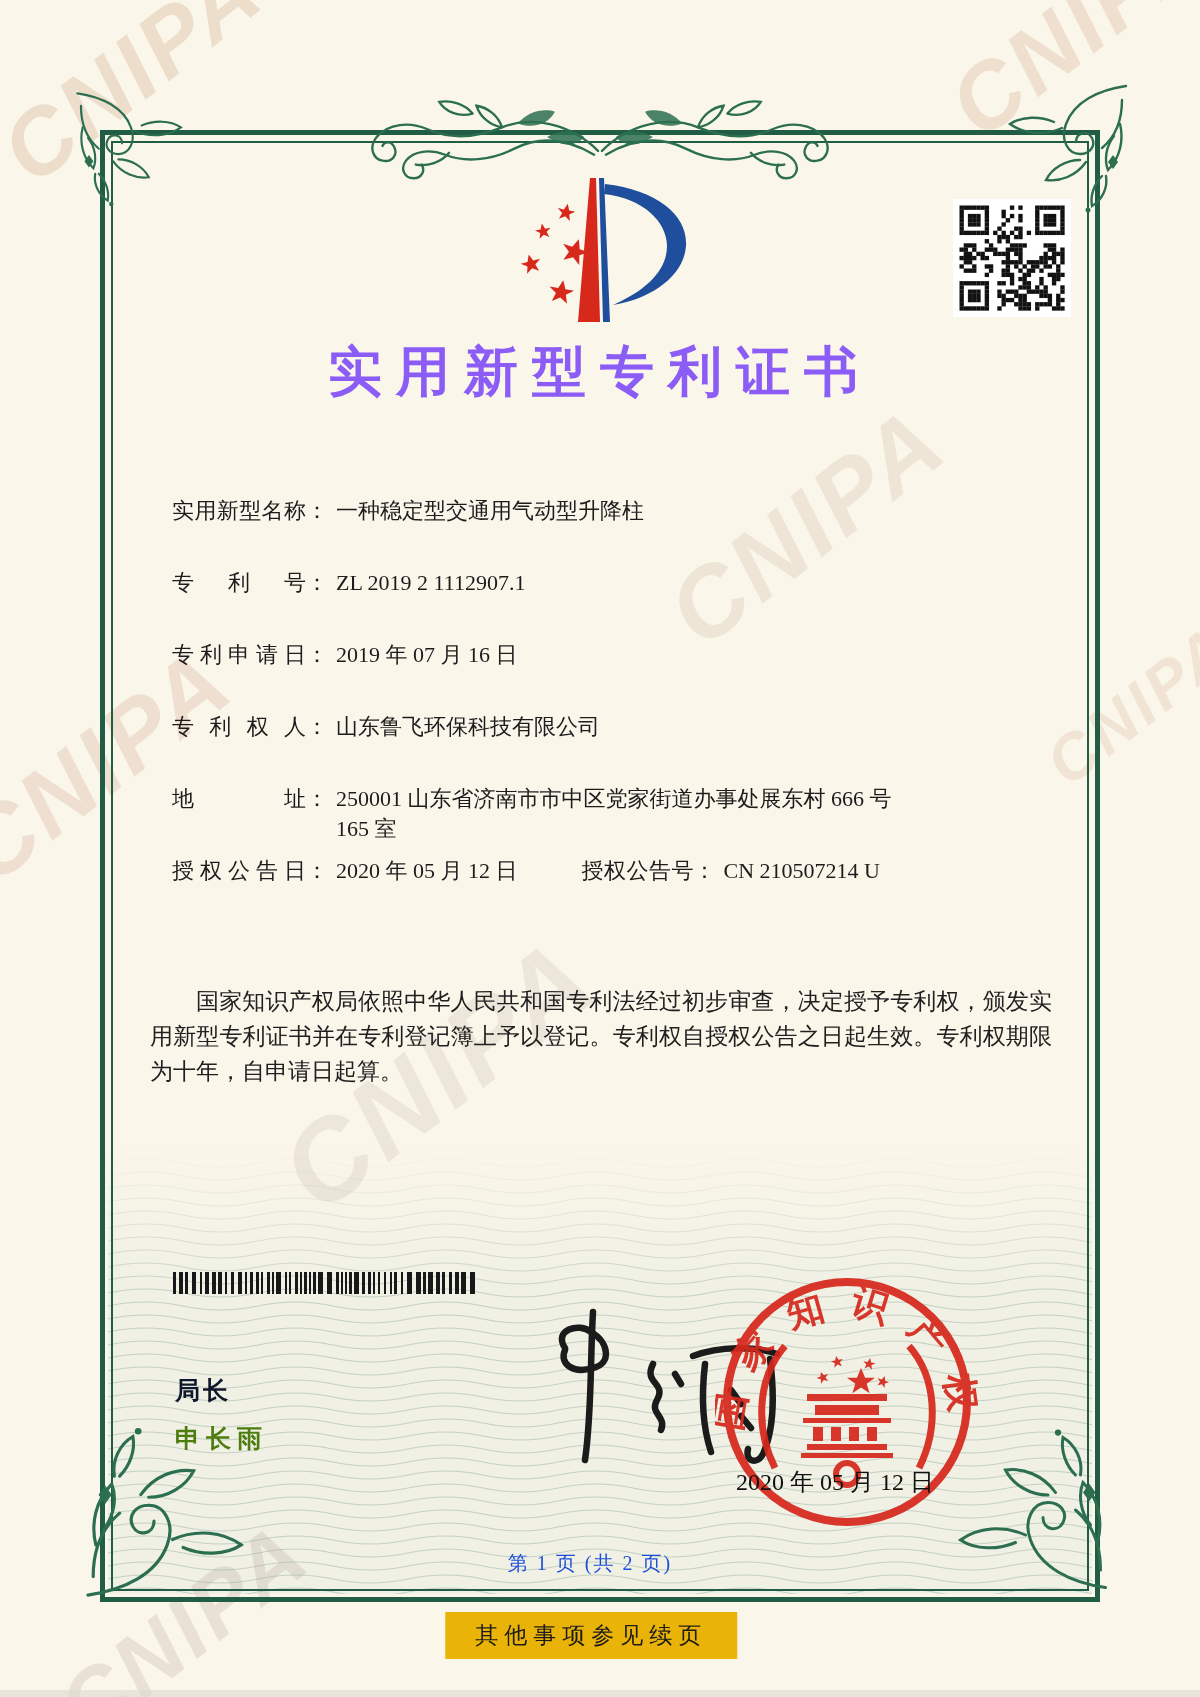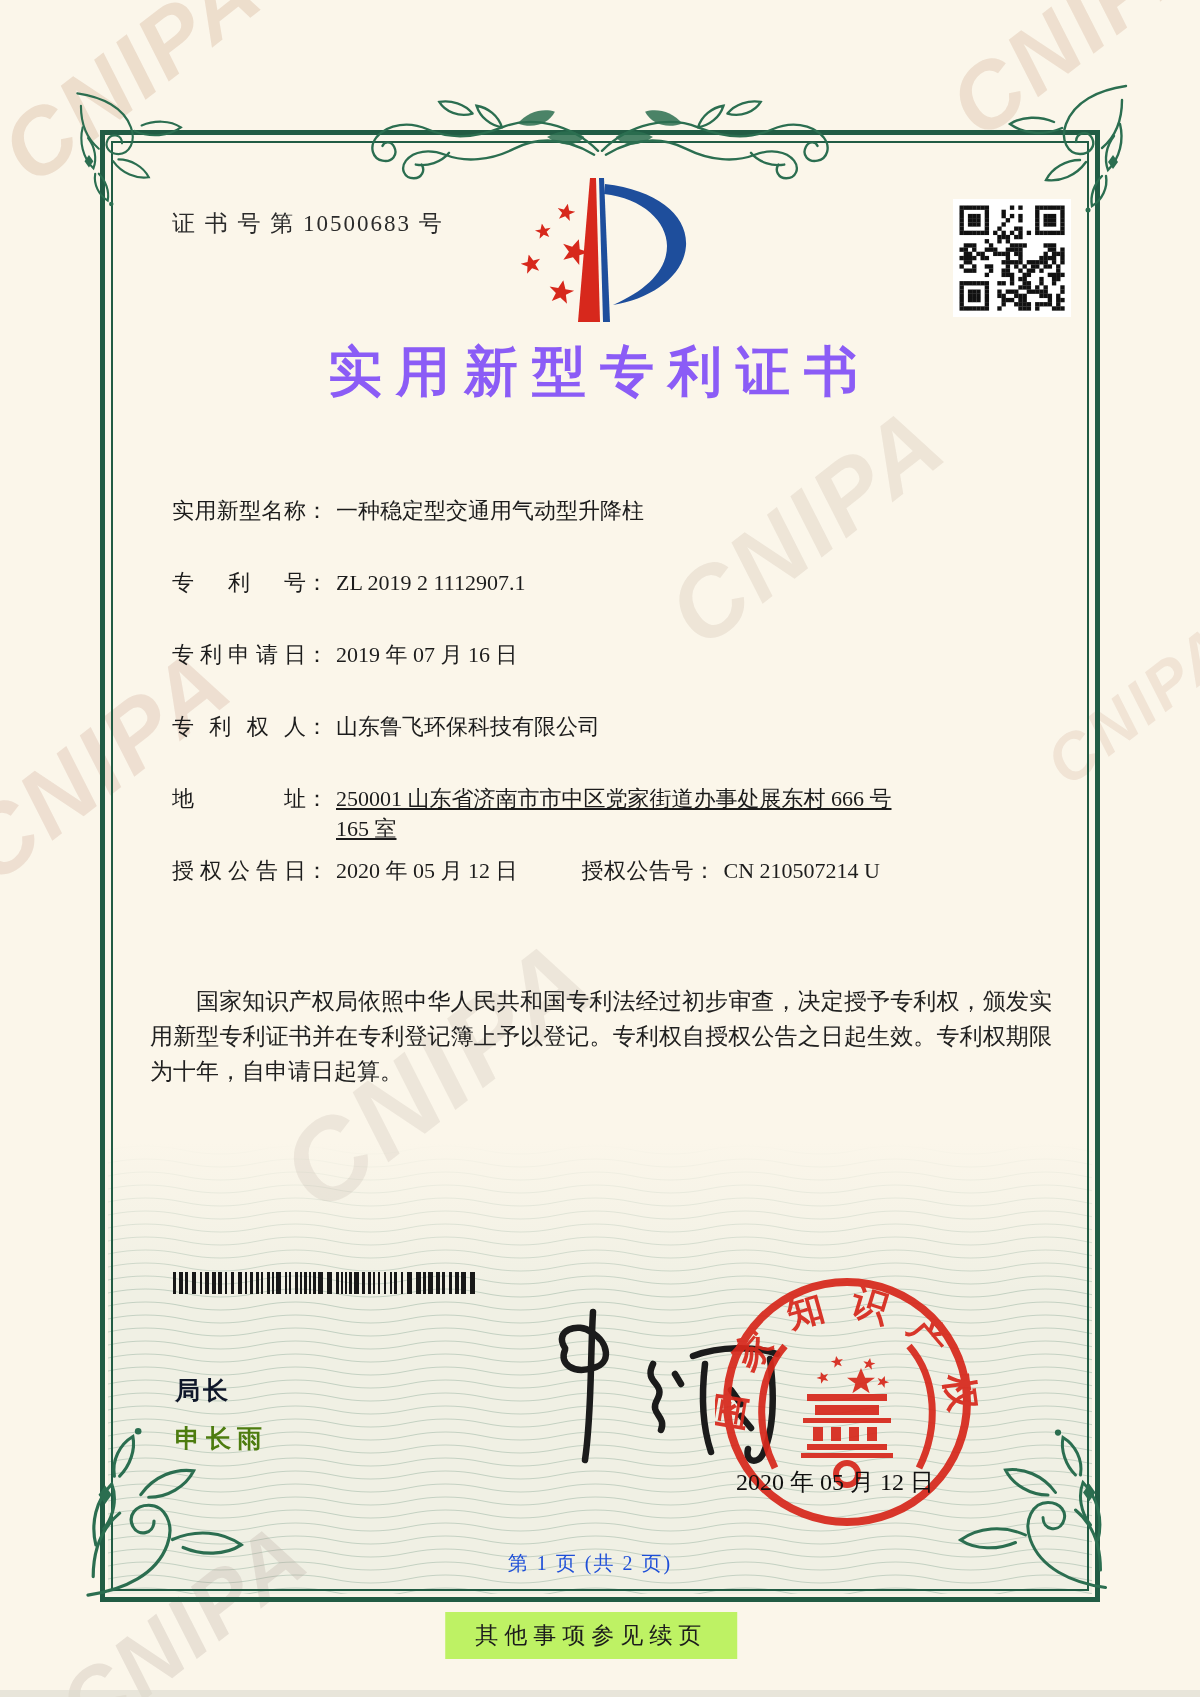--- a/index.html
+++ b/index.html
@@ -25,37 +25,37 @@
 
   .title{position:absolute;left:0;top:336px;width:1200px;text-align:center;font-size:54px;font-weight:700;color:#8b5cf6;letter-spacing:14px;z-index:4;}
 
   .fields{position:absolute;left:172px;top:496px;width:900px;z-index:4;font-size:22px;color:#1c1c1c;}
   .row{margin-bottom:42px;line-height:30px;white-space:nowrap;}
   .row.addr{margin-bottom:12px;white-space:normal;}
   .flabel{display:inline-block;width:134px;text-align:justify;text-align-last:justify;vertical-align:top;}
   .flabel5{display:inline-block;width:112px;text-align:justify;text-align-last:justify;vertical-align:top;}
   .colon{display:inline-block;vertical-align:top;}
   .fvalue{display:inline-block;vertical-align:top;margin-left:8px;}
-  .addr .fvalue{max-width:620px;white-space:normal;text-decoration:underline;}
+  .addr .fvalue{max-width:620px;white-space:normal;}
   .grant2{margin-left:64px;}
 
   .paras{position:absolute;left:150px;top:984px;width:902px;z-index:4;font-size:23px;line-height:35px;color:#202020;text-align:justify;}
   .paras p{margin:0;text-indent:2em;}
 
   .barcode{position:absolute;left:173px;top:1272px;z-index:4;}
 
   .officer-title{position:absolute;left:175px;top:1374px;font-size:25px;font-weight:600;color:#0f172a;letter-spacing:3px;z-index:4;font-family:"DejaVu Sans","Liberation Sans",sans-serif;}
   .officer-name{position:absolute;left:175px;top:1422px;font-size:25px;font-weight:600;color:#4d7c0f;letter-spacing:6px;z-index:4;font-family:"DejaVu Sans","Liberation Sans",sans-serif;}
 
   .signature{position:absolute;left:535px;top:1302px;z-index:4;}
   .seal{position:absolute;left:715px;top:1268px;z-index:5;opacity:.93;}
   .seal-date{position:absolute;left:700px;top:1466px;width:270px;text-align:center;font-size:24px;color:#101010;z-index:6;}
 
   .page-num{position:absolute;left:0;top:1550px;width:1180px;text-align:center;font-size:20px;color:#1d4ed8;z-index:4;letter-spacing:2px;}
-  .bottom-note{position:absolute;left:50%;top:1612px;transform:translateX(-53%);background:#bef264;padding:8px 30px;font-size:23px;letter-spacing:6px;color:#1b1b1b;z-index:4;}
+  .bottom-note{position:absolute;left:50%;top:1612px;transform:translateX(-53%);background:#eab308;padding:8px 30px;font-size:23px;letter-spacing:6px;color:#1b1b1b;z-index:4;}
   .bottom-strip{position:absolute;left:0;bottom:0;width:100%;height:7px;background:#dcdacf;opacity:.6;z-index:1;}
 </style>
 </head>
 <body>
 
 <div class="page">
 
   <svg width="0" height="0" style="position:absolute" aria-hidden="true">
     <defs>
       <symbol id="star5" viewBox="-10 -10 20 20">
@@ -125,21 +125,20 @@
   <svg class="orn" style="left:992px;top:80px;transform:scale(-1,-1);" width="140" height="140">
       <use href="#cornerOrn" width="140" height="140"></use>
     </svg>
   <svg class="orn" style="left:80px;top:1418px;" width="185" height="185">
       <use href="#cornerOrn" width="185" height="185"></use>
     </svg>
   <svg class="orn" style="left:938px;top:1420px;transform:scaleX(-1);" width="175" height="175">
       <use href="#cornerOrn" width="175" height="175"></use>
     </svg>
 
-  <div class="cert-no">证 书 号 第 10500683 号</div>
 
   <svg class="logo" width="230" height="158" viewBox="0 0 230 158">
     <g fill="#d7281c">
       <use href="#star5" transform="translate(72,30) scale(0.9) rotate(12)" width="20" height="20"></use>
       <use href="#star5" transform="translate(47,53) scale(0.8) rotate(-10)" width="20" height="20"></use>
       <use href="#star5" transform="translate(79,63) scale(1.35) rotate(18)" width="20" height="20"></use>
       <use href="#star5" transform="translate(32,85) scale(1.0) rotate(-14)" width="20" height="20"></use>
       <use href="#star5" transform="translate(64,106) scale(1.25) rotate(10)" width="20" height="20"></use>
       <path d="M103,6 L109,6 L113,150 L91,150 Z"></path>
     </g>

